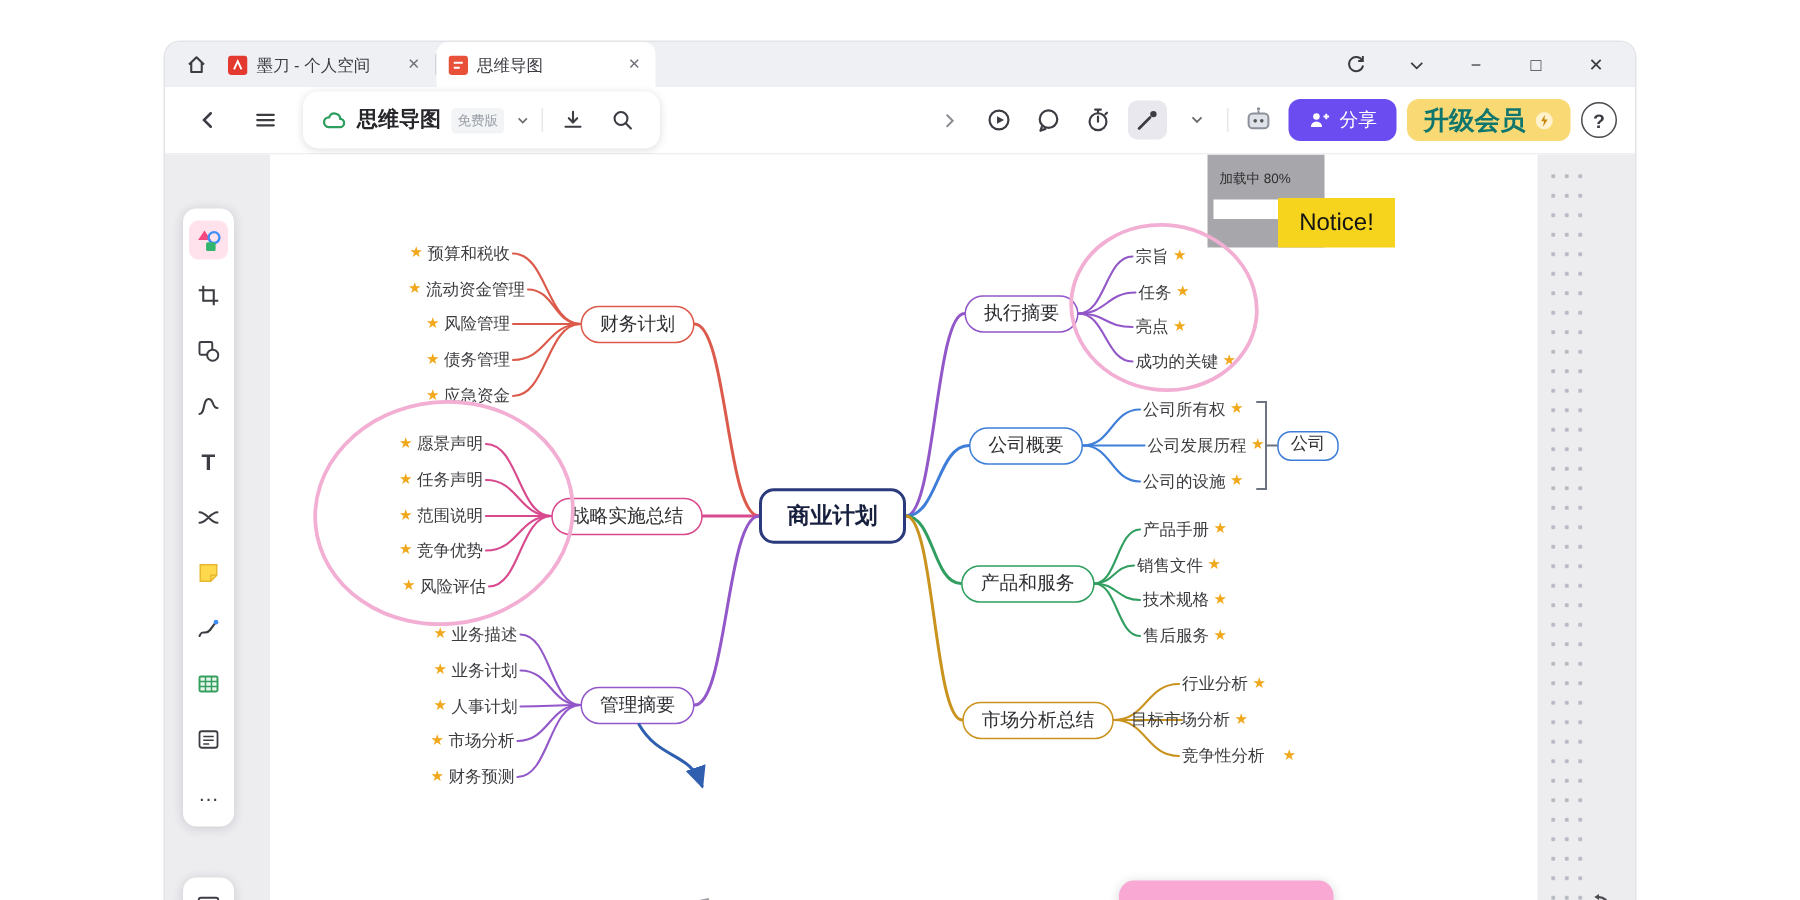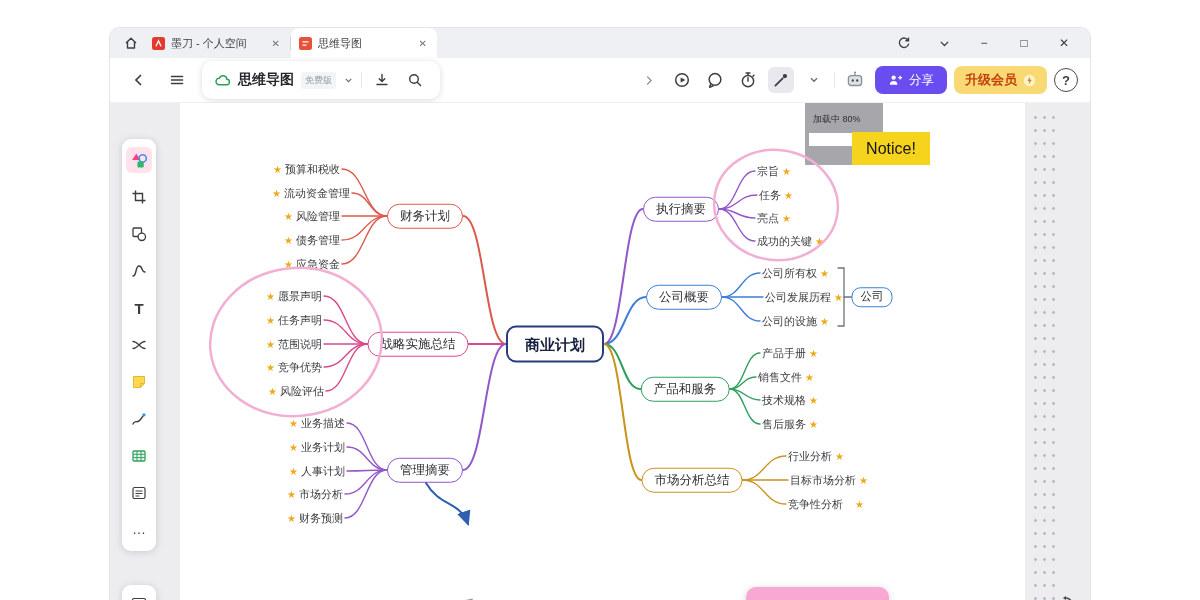--- a/index.html
+++ b/index.html
@@ -30,21 +30,21 @@
   .ibtn.active { background:#e8e8ee; }
   .doc-pill { display:flex; align-items:center; gap:7px; padding:6px 12px; border-radius:10px;
               background:#fff; box-shadow:0 1px 6px rgba(40,40,60,.16); }
   .doc-title { font-size:14px; font-weight:bold; color:#26262b; }
   .doc-badge { font-size:9px; color:#9aa0a8; background:#f3f4f6; padding:2px 4px; border-radius:3px; }
   .vdiv { width:1px; height:16px; background:#e7e8ec; }
   .tb-right { margin-left:auto; display:flex; align-items:center; gap:7px; padding-right:12px; }
   .share-btn { height:28px; display:flex; align-items:center; gap:6px; padding:0 13px;
                background:#6a4cf0; border-radius:8px; color:#fff; font-size:12.5px; }
   .upgrade-btn { height:28px; display:flex; align-items:center; gap:6px; padding:0 11px;
-                 background:#f9d974; border-radius:8px; color:#c2410c; font-size:13px; font-weight:bold; }
+                 background:#f9d974; border-radius:8px; color:#0f766e; font-size:17px; font-weight:bold; }
   .help-btn { width:24px; height:24px; border:1.6px solid #4a4a4f; border-radius:50%;
               display:flex; align-items:center; justify-content:center; font-size:13px; font-weight:bold; color:#3c3c43; }
 
   
   .content { position:absolute; left:0; top:75px; width:980px; height:525px; background:#ededf0; }
   .canvas { position:absolute; left:70px; top:0; width:845px; height:525px; background:#fff; overflow:hidden; }
   .dots-strip { position:absolute; left:921px; top:8px; width:26px; height:512px;
                 background-image:radial-gradient(circle,#b7b9c3 1.3px,transparent 1.5px);
                 background-size:9px 13px; }
 
@@ -394,21 +394,21 @@
           </div>
           <div class="mm-leaf leaf-right" style="left: 582px; top: 321px;">
             <span>售后服务</span>
             <span class="star" style="color: rgb(240, 168, 28);">★</span>
           </div>
           <div class="mm-node mm-branch" style="left: 512px; top: 377px; border-color: rgb(201, 147, 29);">市场分析总结</div>
           <div class="mm-leaf leaf-right" style="left: 608px; top: 353px;">
             <span>行业分析</span>
             <span class="star" style="color: rgb(240, 168, 28);">★</span>
           </div>
-          <div class="mm-leaf leaf-right" style="left: 610px; top: 377px; justify-content: flex-end;">
+          <div class="mm-leaf leaf-right" style="left: 574px; top: 377px; justify-content: flex-end;">
             <span>目标市场分析</span>
             <span class="star" style="color: rgb(240, 168, 28);">★</span>
           </div>
           <div class="mm-leaf leaf-right" style="left: 608px; top: 401px; gap: 12px;">
             <span>竞争性分析</span>
             <span class="star" style="color: rgb(240, 168, 28);">★</span>
           </div>
         </div>
 
       <div class="overlayer loading-box">

